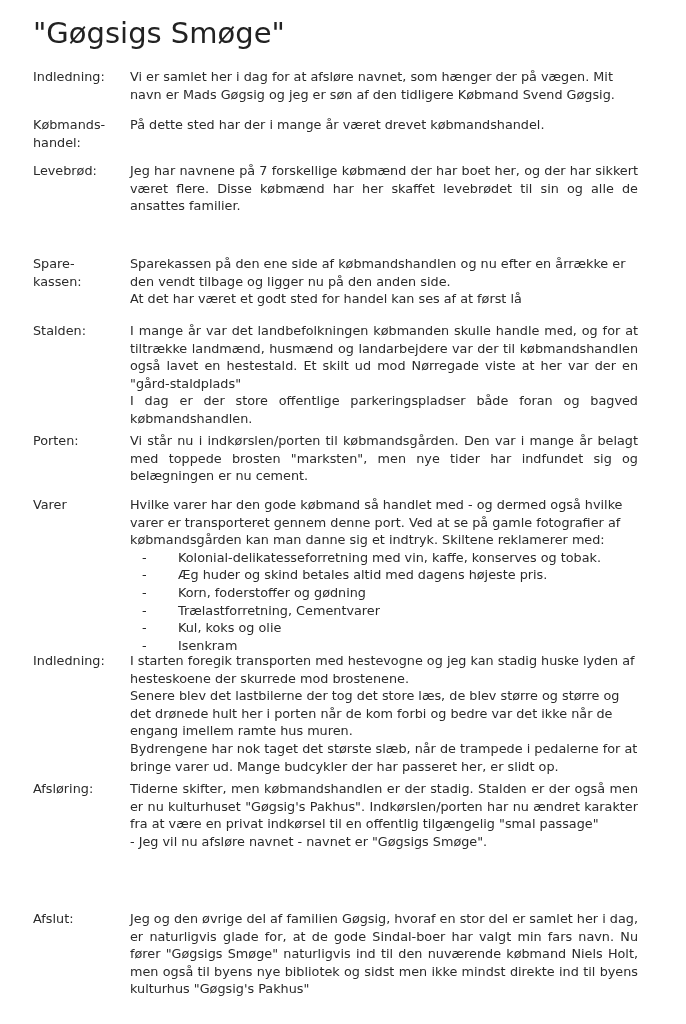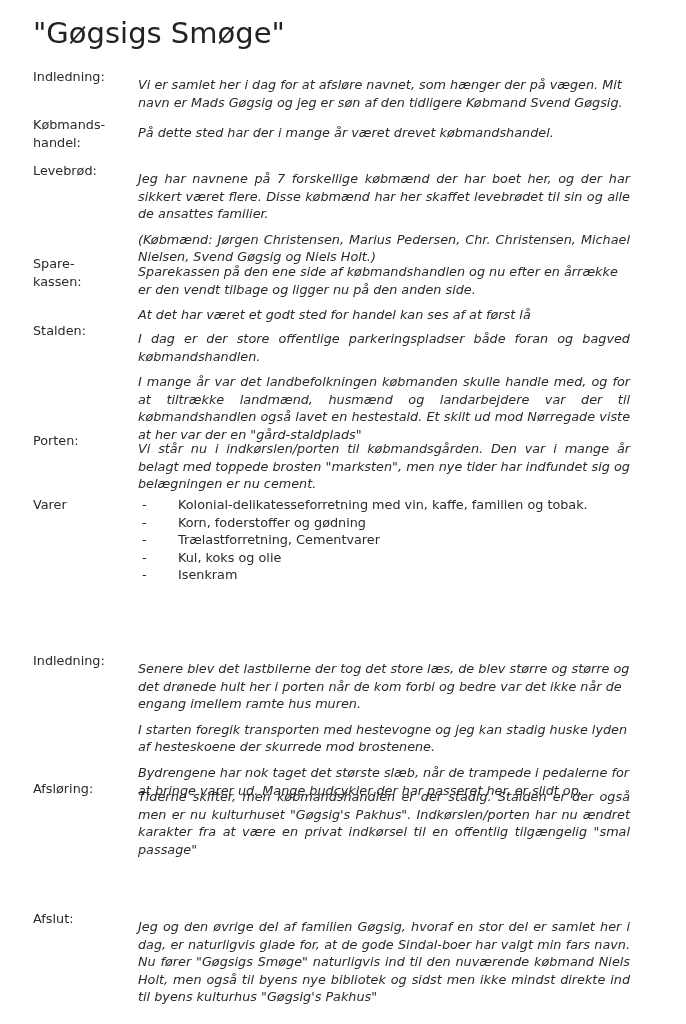--- a/index.html
+++ b/index.html
@@ -49,22 +49,21 @@
     .label span { display: block; }
     .body {
       position: absolute;
       left: 130px;
       width: 508px;
       font-size: 12.8px;
       line-height: 17.6px;
       color: #2a2a2a;
     }
     .body p {
-      margin: 8px;
-      font-style: italic;
+      margin: 0;
     }
     .justify p { text-align: justify; }
     .justify p.last { text-align-last: left; }
     .list {
       list-style: none;
       margin: 0;
       padding: 0;
     }
     .list li {
       position: relative;
@@ -101,87 +100,88 @@
       <p>På dette sted har der i mange år været drevet købmandshandel.</p>
     </div>
   </div>
 
   <div class="section" style="top:162px;">
     <div class="label">
       <span>Levebrød:</span>
     </div>
     <div class="body justify">
       <p class="last">Jeg har navnene på 7 forskellige købmænd der har boet her, og der har sikkert været flere. Disse købmænd har her skaffet levebrødet til sin og alle de ansattes familier.</p>
-      <p class="last">(Købmænd: Jørgen Christensen, Marius Pedersen, Chr. Christensen, Michael Nielsen, Svend Gøgsig og Niels Holt.)</p>
     </div>
   </div>
 
   <div class="section" style="top:255px;">
     <div class="label">
       <span>Spare-</span>
       <span>kassen:</span>
     </div>
     <div class="body">
       <p>Sparekassen på den ene side af købmandshandlen og nu efter en årrække er den vendt tilbage og ligger nu på den anden side.</p>
       <p>At det har været et godt sted for handel kan ses af at først lå</p>
     </div>
   </div>
 
   <div class="section" style="top:322px;">
     <div class="label">
       <span>Stalden:</span>
     </div>
     <div class="body justify">
+      <p class="last">I mange år var det landbefolkningen købmanden skulle handle med, og for at tiltrække landmænd, husmænd og landarbejdere var der til købmandshandlen også lavet en hestestald. Et skilt ud mod Nørregade viste at her var der en "gård-staldplads"</p>
       <p class="last">I dag er der store offentlige parkeringspladser både foran og bagved købmandshandlen.</p>
-      <p class="last">I mange år var det landbefolkningen købmanden skulle handle med, og for at tiltrække landmænd, husmænd og landarbejdere var der til købmandshandlen også lavet en hestestald. Et skilt ud mod Nørregade viste at her var der en "gård-staldplads"</p>
     </div>
   </div>
 
   <div class="section" style="top:432px;">
     <div class="label">
       <span>Porten:</span>
     </div>
     <div class="body justify">
       <p class="last">Vi står nu i indkørslen/porten til købmandsgården. Den var i mange år belagt med toppede brosten "marksten", men nye tider har indfundet sig og belægningen er nu cement.</p>
     </div>
   </div>
 
   <div class="section" style="top:496px;">
     <div class="label">
       <span>Varer</span>
     </div>
     <div class="body">
+      <p>Hvilke varer har den gode købmand så handlet med - og dermed også hvilke varer er transporteret gennem denne port. Ved at se på gamle fotografier af købmandsgården kan man danne sig et indtryk. Skiltene reklamerer med:</p>
       <ul class="list">
-        <li><span class="dash">-</span><span>Kolonial-delikatesseforretning med vin, kaffe, familien og tobak.</span></li>
-        <li><span class="dash">-</span></li>
+        <li><span class="dash">-</span><span>Kolonial-delikatesseforretning med vin, kaffe, konserves og tobak.</span></li>
+        <li><span class="dash">-</span><span>Æg huder og skind betales altid med dagens højeste pris.</span></li>
         <li><span class="dash">-</span><span>Korn, foderstoffer og gødning</span></li>
         <li><span class="dash">-</span><span>Trælastforretning, Cementvarer</span></li>
         <li><span class="dash">-</span><span>Kul, koks og olie</span></li>
         <li><span class="dash">-</span><span>Isenkram</span></li>
       </ul>
     </div>
   </div>
 
   <div class="section" style="top:652px;">
     <div class="label">
       <span>Indledning:</span>
     </div>
     <div class="body">
+      <p>I starten foregik transporten med hestevogne og jeg kan stadig huske lyden af hesteskoene der skurrede mod brostenene.</p>
       <p>Senere blev det lastbilerne der tog det store læs, de blev større og større og det drønede hult her i porten når de kom forbi og bedre var det ikke når de engang imellem ramte hus muren.</p>
-      <p>I starten foregik transporten med hestevogne og jeg kan stadig huske lyden af hesteskoene der skurrede mod brostenene.</p>
       <p>Bydrengene har nok taget det største slæb, når de trampede i pedalerne for at bringe varer ud. Mange budcykler der har passeret her, er slidt op.</p>
     </div>
   </div>
 
   <div class="section" style="top:780px;">
     <div class="label">
       <span>Afsløring:</span>
     </div>
     <div class="body justify">
       <p class="last">Tiderne skifter, men købmandshandlen er der stadig. Stalden er der også men er nu kulturhuset "Gøgsig's Pakhus". Indkørslen/porten har nu ændret karakter fra at være en privat indkørsel til en offentlig tilgængelig "smal passage"</p>
+      <p class="last">- Jeg vil nu afsløre navnet - navnet er "Gøgsigs Smøge".</p>
     </div>
   </div>
 
   <div class="section" style="top:910px;">
     <div class="label">
       <span>Afslut:</span>
     </div>
     <div class="body justify">
       <p class="last">Jeg og den øvrige del af familien Gøgsig, hvoraf en stor del er samlet her i dag, er naturligvis glade for, at de gode Sindal-boer har valgt min fars navn. Nu fører "Gøgsigs Smøge" naturligvis ind til den nuværende købmand Niels Holt, men også til byens nye bibliotek og sidst men ikke mindst direkte ind til byens kulturhus "Gøgsig's Pakhus"</p>
     </div>

